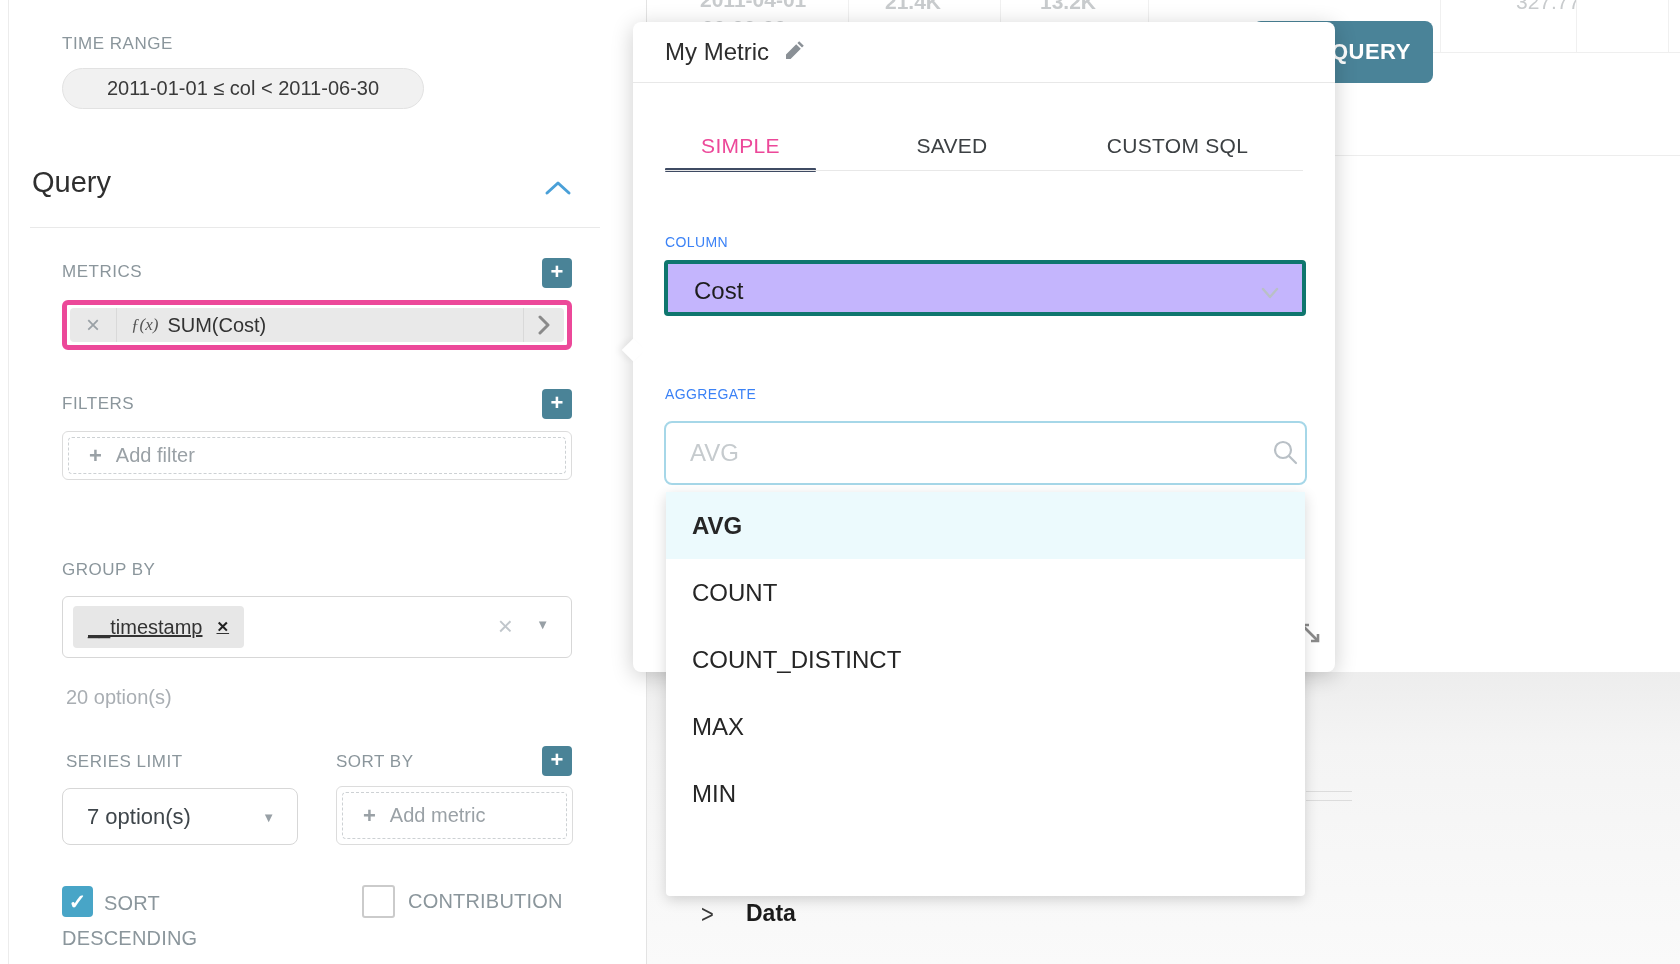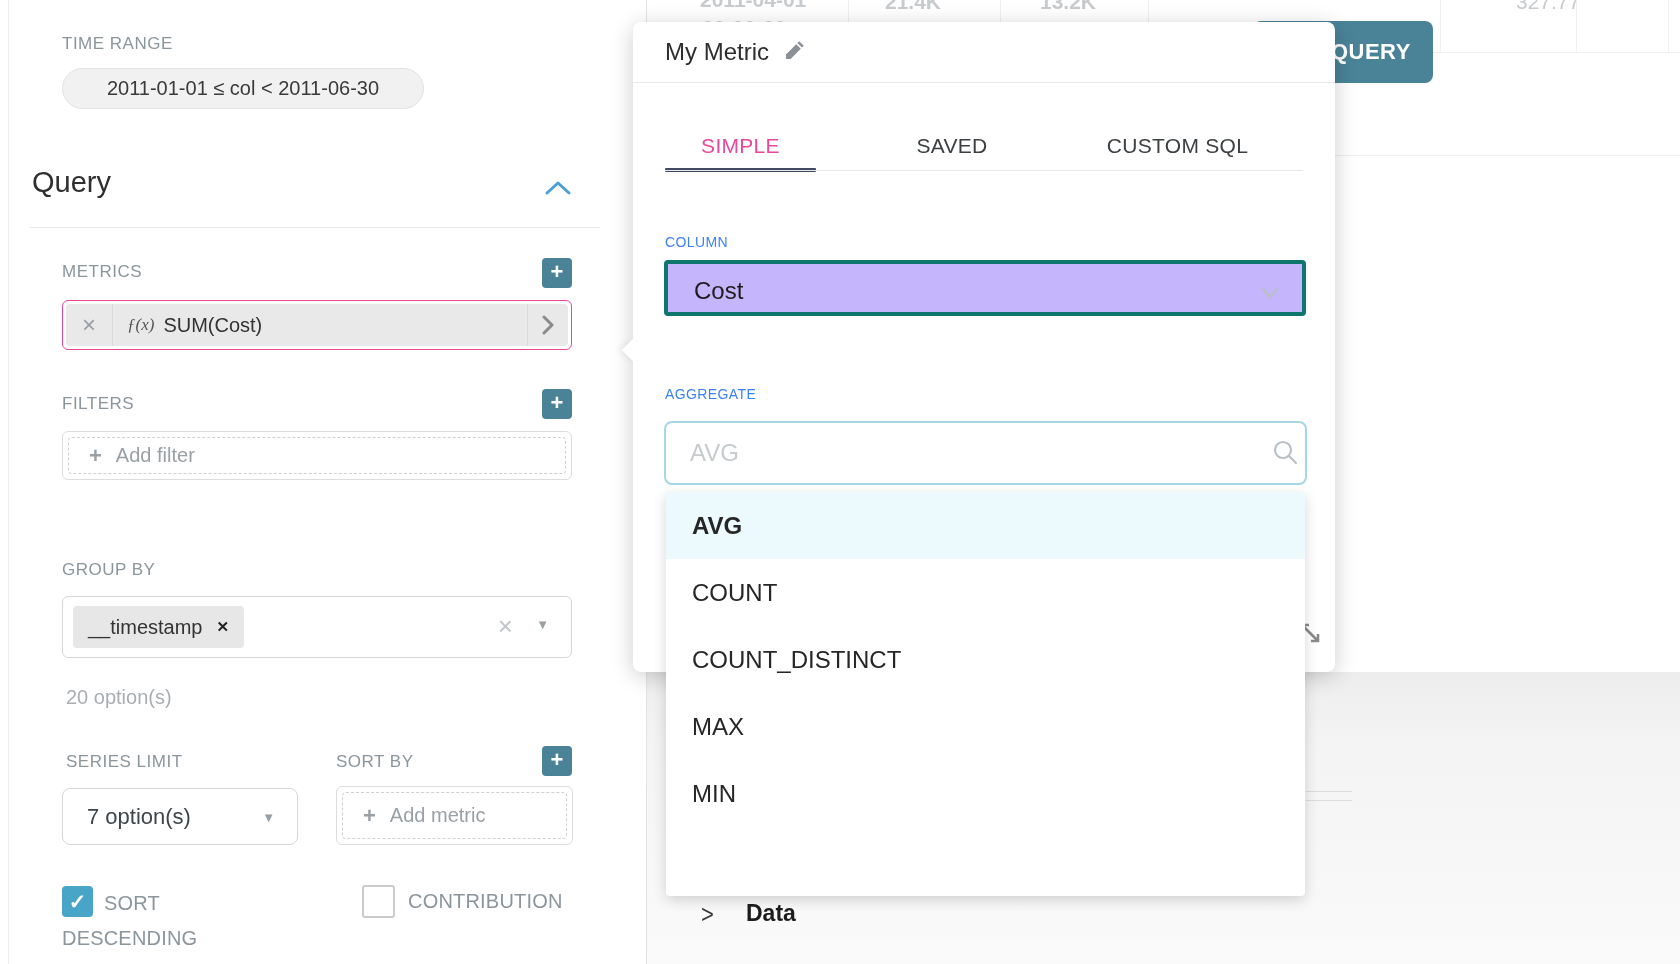--- a/index.html
+++ b/index.html
@@ -34,21 +34,21 @@
   #query-divider { left:30px; top:227px; width:570px; height:1px; background:#e9e9e9; }
 
   #metrics-label { left:62px; top:262px; }
   .add-btn {
     width:30px; height:30px; background:#4a8397; border-radius:4px;
     color:#fff; font-size:22px; font-weight:700; text-align:center; line-height:28px; cursor:pointer;
   }
   #metrics-add { left:542px; top:258px; }
   #metric-box {
     left:62px; top:300px; width:510px; height:50px;
-    border:1px solid #ec4899; border-radius:6px; background:#fff; padding:3px; display:flex;
+    border:5px solid #ec4899; border-radius:6px; background:#fff; padding:3px; display:flex;
   }
   .metric-pill {
     flex:1; display:flex; align-items:center; background:#e9e9e9; border-radius:4px; overflow:hidden;
   }
   .pill-close { width:46px; text-align:center; color:#9aa1a6; font-size:24px; cursor:pointer; }
   .pill-sep { width:1px; align-self:stretch; background:#d9d9d9; }
   .pill-fx { font-family:"Liberation Serif", serif; font-style:italic; font-size:17px; color:#555; margin:0 0 0 14px; }
   .pill-label { font-size:20px; color:#333; margin-left:9px; flex:1; }
   .pill-chevron { width:40px; display:flex; align-items:center; justify-content:center; cursor:pointer; }
 
@@ -63,21 +63,21 @@
   #filter-box { left:62px; top:431px; width:510px; height:49px; }
 
   #groupby-label { left:62px; top:560px; }
   #groupby-box {
     left:62px; top:596px; width:510px; height:62px;
     border:1px solid #d7d7d7; border-radius:6px; background:#fff;
   }
   .gb-tag {
     position:absolute; left:10px; top:9px; height:42px; padding:0 15px;
     background:#e7e7e7; border-radius:4px; display:inline-flex; align-items:center; gap:14px;
-    font-size:20px; color:#333;
+    font-size:20px; color:#333;text-decoration:underline;
   }
   .gb-tag .icon-xbold { font-size:15px; color:#222; cursor:pointer; }
   .gb-clear { position:absolute; right:58px; top:14px; font-size:26px; color:#c0c6cb; cursor:pointer; }
   .gb-caret { position:absolute; right:22px; top:20px; font-size:13px; color:#98a0a6; cursor:pointer; }
   #groupby-hint { left:66px; top:686px; font-size:20px; color:#a9aeb3; }
 
   #series-label { left:66px; top:752px; }
   #sortby-label { left:336px; top:752px; }
   #sortby-add { left:542px; top:746px; }
   #series-select {

